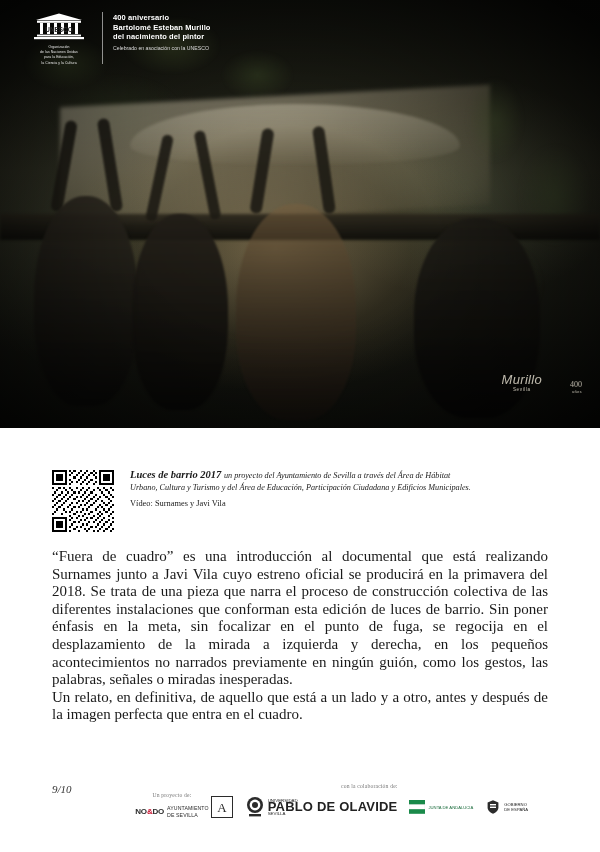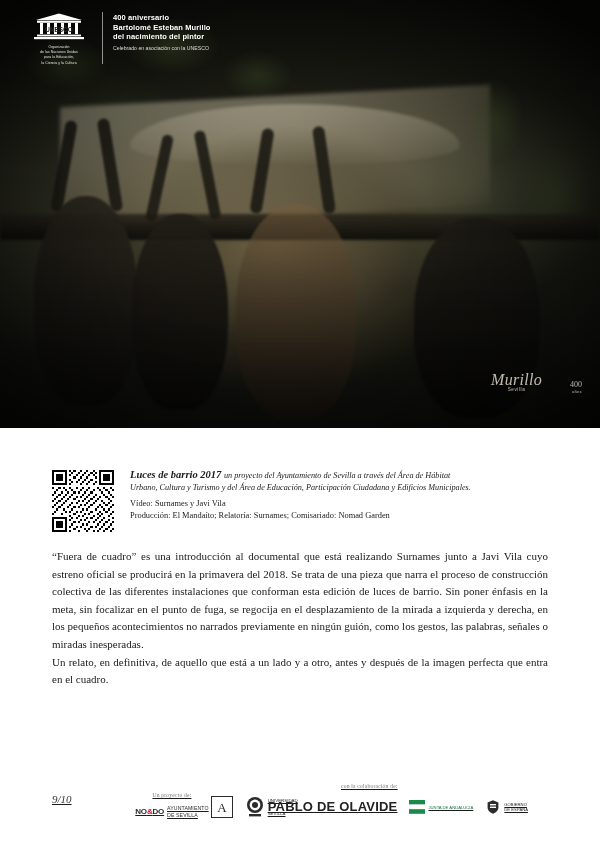--- a/index.html
+++ b/index.html
@@ -152,23 +152,23 @@
   }
 
   
   .signature {
     position: absolute;
     right: 58px; bottom: 36px;
     text-align: center;
     color: rgba(236,230,214,0.80);
   }
   .sig-script {
-    font-family: Liberation Serif, serif;
+    font-family: Liberation Sans, sans-serif;
     font-style: italic;
-    font-size: 16px;
+    font-size: 13px;
     line-height: 13px;
     letter-spacing: 0.3px;
   }
   .sig-sub {
     font-family: "Liberation Sans", sans-serif;
     font-size: 4.6px;
     letter-spacing: 0.6px;
     margin-top: 1px;
   }
   .sig-400 {
@@ -225,21 +225,21 @@
     margin: 0 0 5px 0;
   }
   .crew {
     font-size: 8.4px;
     line-height: 12px;
     margin: 0;
   }
 
   .prose {
     padding: 16px 52px 0 52px;
-    font-size: 11px;
+    font-size: 15px;
     line-height: 17.6px;
     text-align: justify;
     text-justify: inter-word;
     hyphens: manual;
   }
   .prose p { margin: 0; }
   .prose p + p { margin-top: 0px; }
   .prose .q { }
 
   .info-note {
@@ -251,22 +251,21 @@
 
   
   .footer {
     position: absolute;
     left: 0;
     bottom: 34px;
     width: 580px;
     padding: 0 52px;
     box-sizing: border-box;
     display: flex;
-    align-items: center;
-    text-decoration: underline;
+    align-items: flex-start;
   }
   .page-num {
     font-family: "Liberation Serif", serif;
     font-style: italic;
     font-size: 11px;
     color: #333;
     width: 80px;
     flex: 0 0 auto;
     padding-bottom: 4px;
   }
@@ -622,21 +621,20 @@
       </g>
     </svg>
 
     <div class="credit-text">
       <p class="work-sub">
         <span class="it">Luces de barrio 2017</span>
         <span class="small">un proyecto del Ayuntamiento de Sevilla a través del Área de Hábitat</span>
       </p>
       <p class="work-sub2">Urbano, Cultura y Turismo y del Área de Educación, Participación Ciudadana y Edificios Municipales.</p>
       <p class="crew">Vídeo: Surnames y Javi Vila</p>
-      <p class="crew">Producción: El Mandaíto; Relatoría: Surnames; Comisariado: Nomad Garden</p>
     </div>
   </div>
 
   <div class="prose">
     <p class="q">“Fuera de cuadro” es una introducción al documental que está realizando Surnames junto a Javi Vila  cuyo estreno oficial se producirá en la primavera del 2018. Se trata de una pieza que narra el proceso de construcción colectiva de las diferentes instalaciones que conforman esta edición de luces de barrio.  Sin poner énfasis en la meta, sin focalizar en el punto de fuga, se regocija en el desplazamiento de la mirada a izquierda y derecha, en los pequeños acontecimientos no narrados previamente en ningún guión, como los gestos, las palabras, señales o miradas inesperadas.</p>
     <p>Un relato, en definitiva, de aquello que está a un lado y a otro, antes y después de la imagen perfecta que entra en el cuadro.</p>
   </div>
 
 
   <div class="footer">

